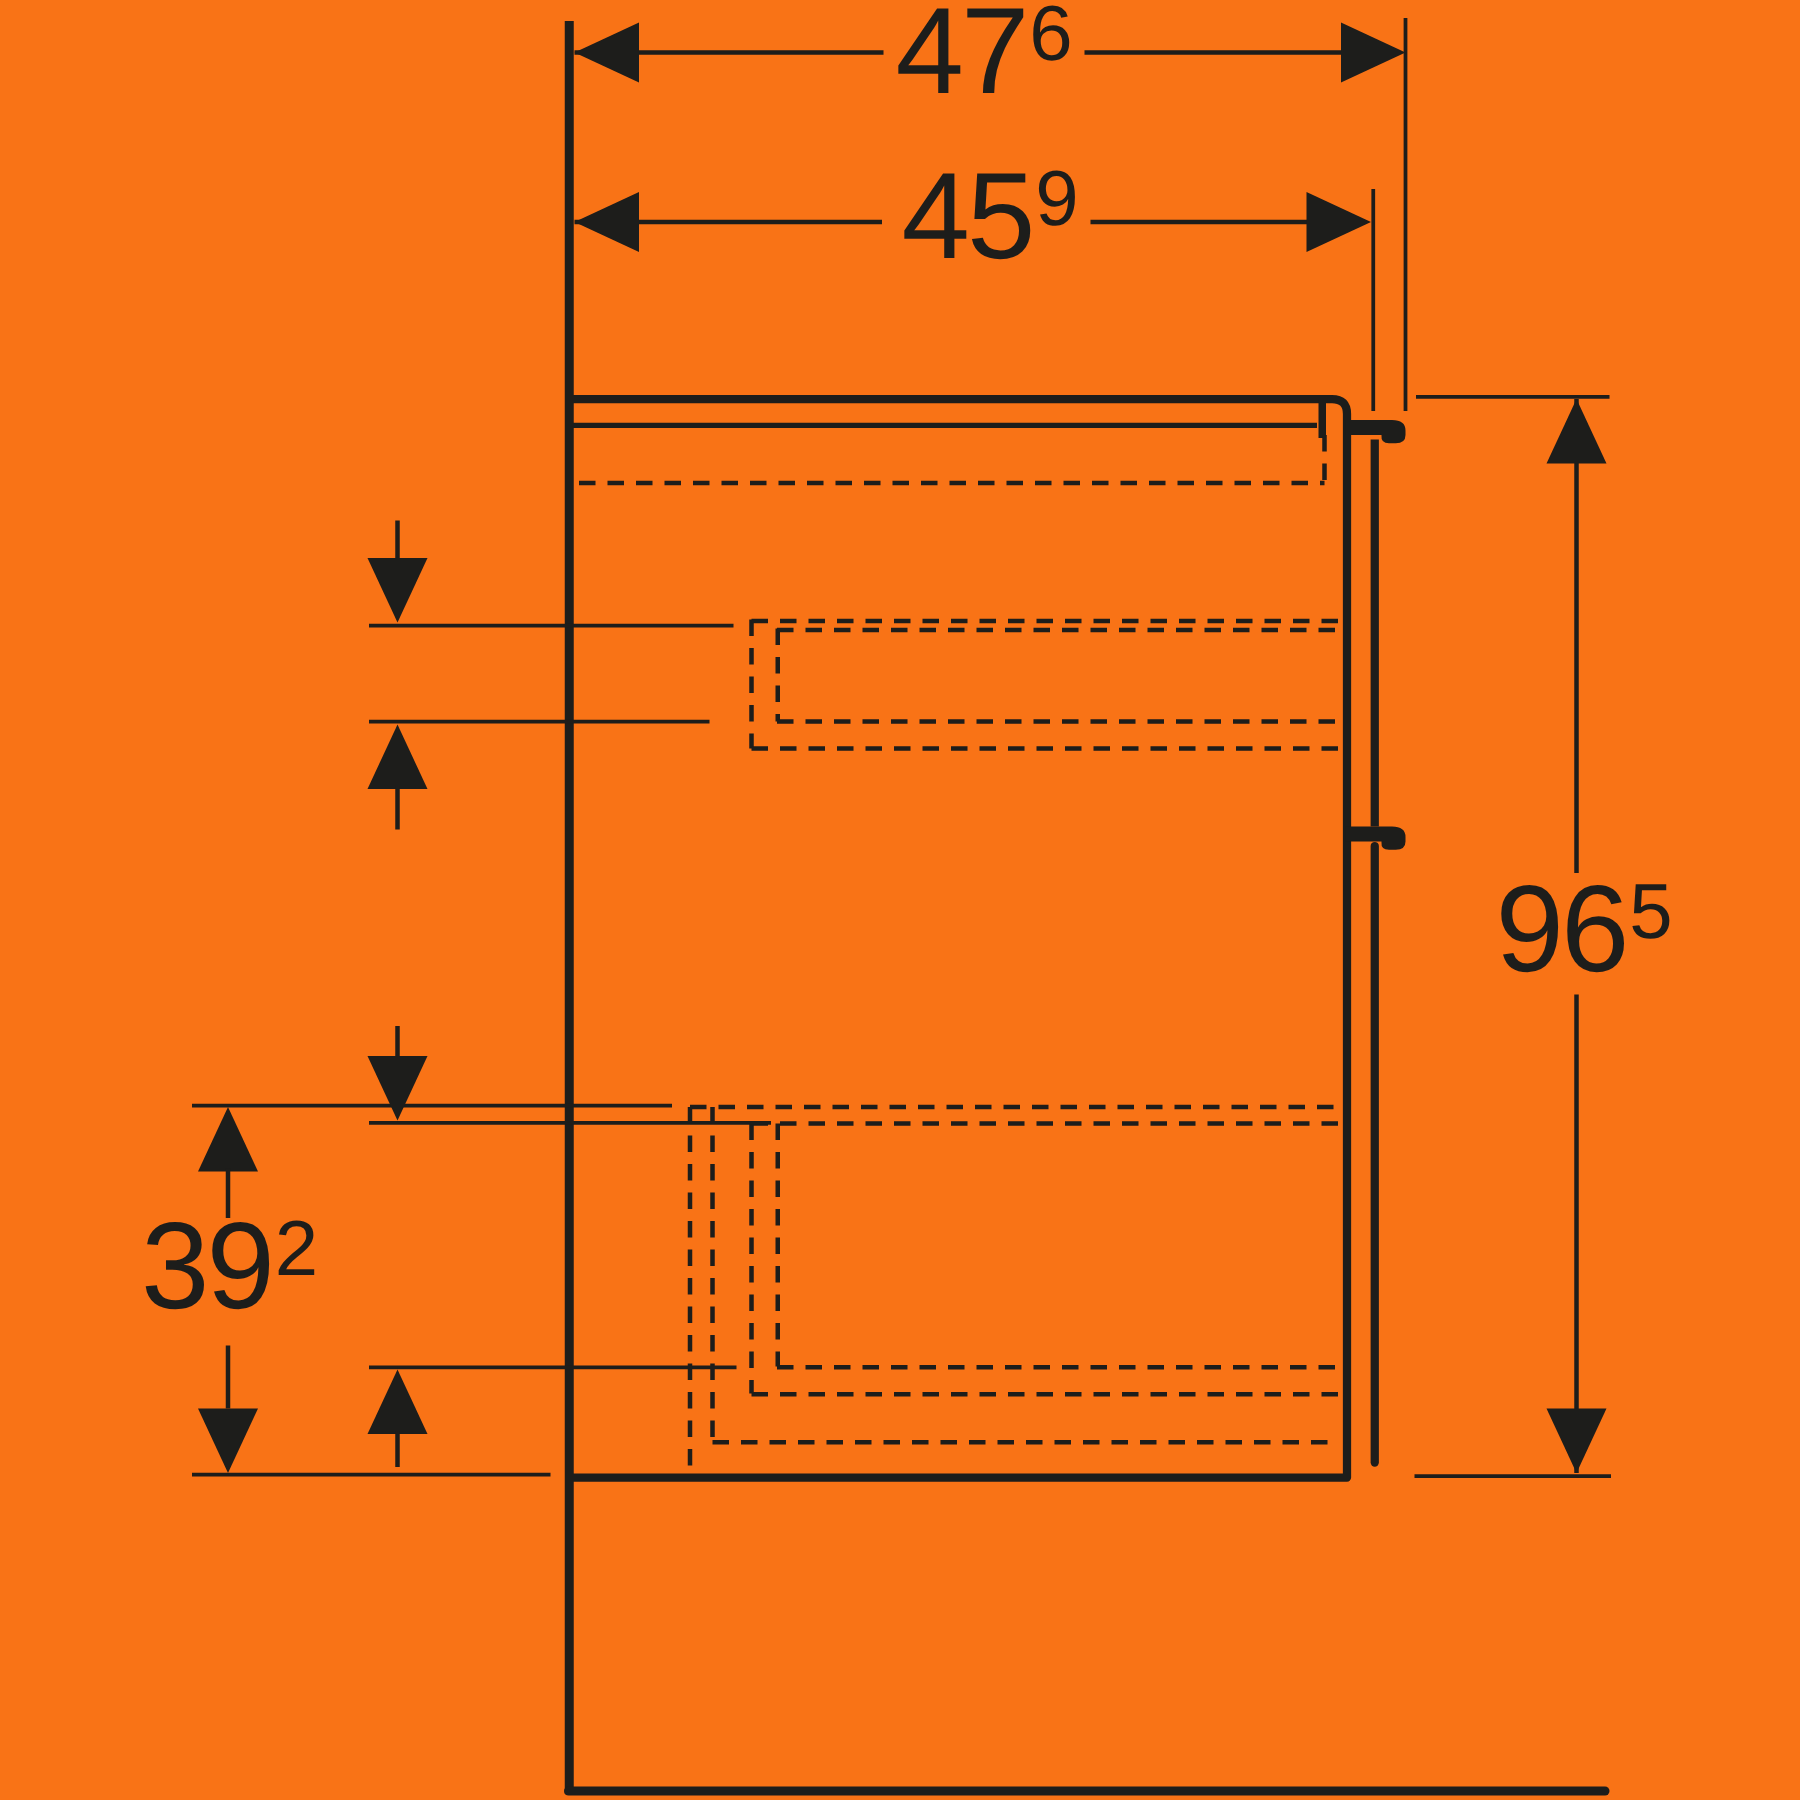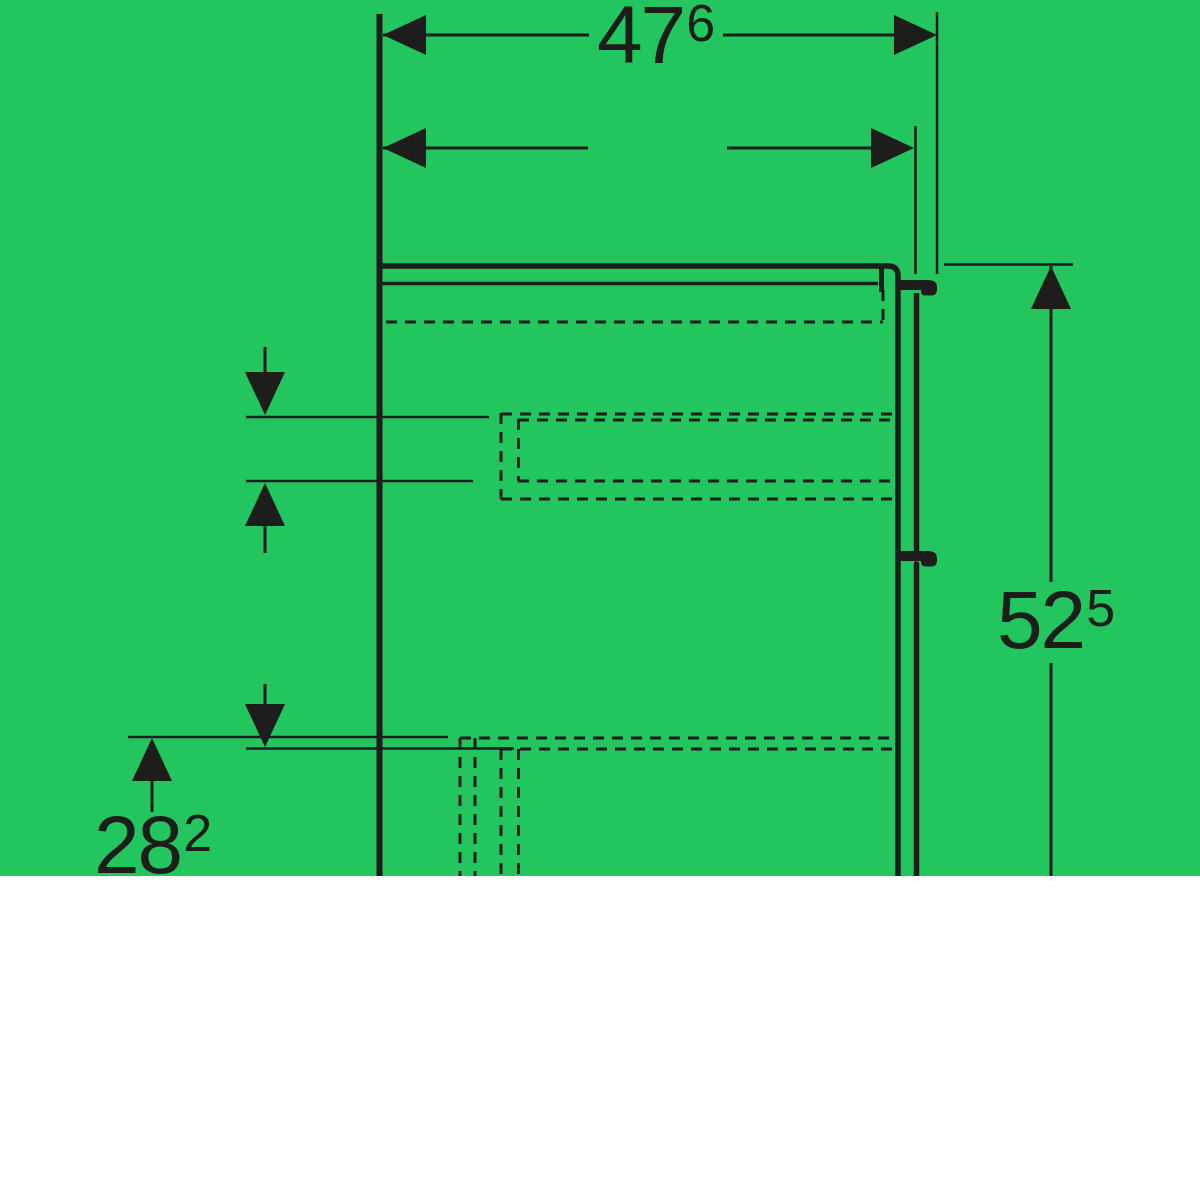--- a/index.html
+++ b/index.html
@@ -1,16 +1,16 @@
 <!DOCTYPE html>
 <html><head>
 <meta charset="utf-8">
 <style>
   html,body{margin:0;padding:0;background:#fff;}
-  #canvas{position:relative;width:1200px;height:876px;background:#22c55e;overflow:hidden;}
+  #canvas{position:relative;width:1200px;height:1200px;background:#f97316;overflow:hidden;}
   #drawing-svg{position:absolute;left:0;top:0;}
   .dim-label{
     position:absolute;
     font-family:"Liberation Sans", sans-serif;
     font-size:82px;
     line-height:1;
     color:#1d1d1b;
     letter-spacing:-2px;
     white-space:nowrap;
     user-select:none;
@@ -121,24 +121,27 @@
       <line x1="246" y1="911.5" x2="491" y2="911.5" stroke-width="2.5"></line>
       <polygon fill="#1d1d1b" stroke="none" points="265,913 245,956 285,956"></polygon>
       <line x1="265" y1="954" x2="265" y2="978" stroke-width="3"></line>
     </g>
   </svg>
 
   <div class="dim-label" style="left:597px;top:-6px">
     <span class="main">47</span><span class="sup">6</span>
   </div>
 
+  <div class="dim-label" style="left:601px;top:104px">
+    <span class="main">45</span><span class="sup">9</span>
+  </div>
 
 
   <div class="dim-label" style="left:997px;top:579px">
-    <span class="main">52</span><span class="sup">5</span>
+    <span class="main">96</span><span class="sup">5</span>
   </div>
 
   <div class="dim-label" style="left:94px;top:804px">
-    <span class="main">28</span><span class="sup">2</span>
+    <span class="main">39</span><span class="sup">2</span>
   </div>
 
 
 </div>
 
 </body></html>

